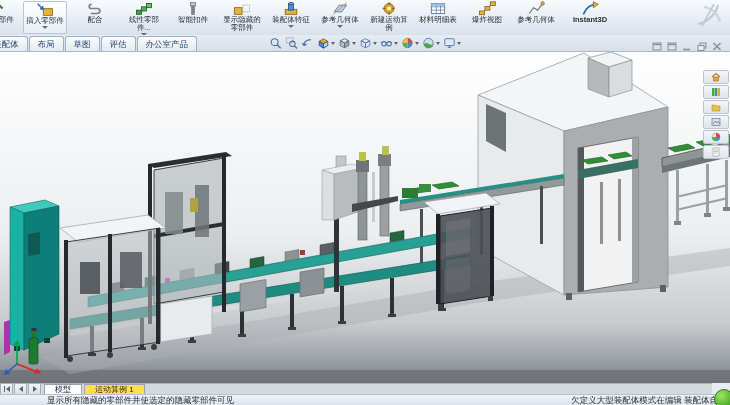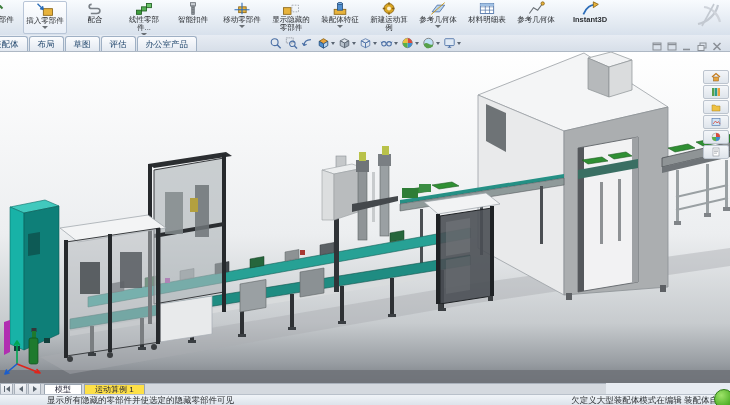--- a/index.html
+++ b/index.html
@@ -39,21 +39,21 @@
   .winctl svg{width:10px;height:9px;}
   
   .viewport{position:absolute;left:0;top:52px;width:730px;height:331px;overflow:hidden;}
   
   .taskpane{position:absolute;right:1px;top:18px;display:flex;flex-direction:column;gap:1px;}
   .tp-btn{width:24px;height:12px;background:linear-gradient(#f4f6f9,#dfe5ec);
     border:1px solid #bcc4cе;border:1px solid #bcc4ce;border-radius:2px;
     display:flex;align-items:center;justify-content:center;}
   .tp-btn svg{width:10px;height:10px;}
   
-  .modelbar{position:absolute;left:0;top:383px;width:606px;height:11px;
+  .modelbar{position:absolute;left:0;top:383px;width:712px;height:11px;
     background:#d4d9df;border-top:1px solid #aab2bc;display:flex;align-items:flex-end;}
   .nav-btn{width:11px;height:10px;background:linear-gradient(#f2f4f7,#dde2e8);
     border:1px solid #a7afb9;margin-right:1px;display:flex;align-items:center;justify-content:center;}
   .tri-l{width:0;height:0;border-top:3px solid transparent;border-bottom:3px solid transparent;border-right:4px solid #5c6670;}
   .tri-r{width:0;height:0;border-top:3px solid transparent;border-bottom:3px solid transparent;border-left:4px solid #5c6670;}
   .bar{width:1.5px;height:6px;background:#5c6670;margin-right:.5px;}
   .mtab{font-size:8px;color:#223;padding:0 10px;height:10px;line-height:10px;
     border:1px solid #9aa4b0;border-bottom:none;background:#fde047;margin-left:2px;}
   .mtab.active{background:#ffffff;}
   
@@ -118,76 +118,77 @@
             <rect x="8" y="2" width="6" height="4" fill="#c9ced4" stroke="#6a7076"></rect>
             <rect x="9.5" y="6" width="3" height="10" fill="#9aa0a6" stroke="#6a7076"></rect>
             <path d="M9.5,8 h3 M9.5,10 h3 M9.5,12 h3 M9.5,14 h3" stroke="#5a6066" stroke-width=".7"></path>
           </svg>
         </span>
       <span class="cm-label">智能扣件</span>
     </div>
     <div class="cm-item">
       <span class="cm-ico">
         <svg viewBox="0 0 22 18">
-            <rect x="7" y="7" width="9" height="7" fill="#e8b33c" stroke="#8a6414"></rect>
-            <path d="M2,10.5 h18 M11,2 v14" stroke="#2b6cb8" stroke-width="1.3" fill="none"></path>
-          </svg>
-        </span>
-      <span class="cm-label">移动零部件</span>
-      <span class="caret"></span>
-    </div>
-    <div class="cm-item">
-      <span class="cm-ico">
-        <svg viewBox="0 0 22 18">
             <rect x="2" y="8" width="9" height="8" fill="#e8b33c" stroke="#8a6414"></rect>
             <rect x="12" y="5" width="8" height="8" fill="none" stroke="#9aa0a8" stroke-dasharray="2 1.5"></rect>
           </svg>
         </span>
       <span class="cm-label">显示隐藏的零部件</span>
     </div>
     <div class="cm-item">
       <span class="cm-ico">
         <svg viewBox="0 0 22 18">
             <rect x="4" y="10" width="14" height="6" fill="#e8b33c" stroke="#8a6414"></rect>
             <rect x="8" y="3" width="6" height="8" fill="#4f8fd0" stroke="#27517e"></rect>
             <ellipse cx="11" cy="3" rx="3" ry="1.3" fill="#7fb3e8" stroke="#27517e"></ellipse>
           </svg>
         </span>
       <span class="cm-label">装配体特征</span>
       <span class="caret"></span>
     </div>
     <div class="cm-item">
       <span class="cm-ico">
         <svg viewBox="0 0 22 18">
+            <path d="M4,13 L10,5 L19,5 L13,13 Z" fill="#aecdEB" fill-opacity=".85" stroke="#4a6fa5"></path>
+            <path d="M3,16 L19,2" stroke="#c99a22" stroke-width="1.2"></path>
+          </svg>
+        </span>
+      <span class="cm-label">参考几何体</span>
+      <span class="caret"></span>
+    </div>
+    <div class="cm-item">
+      <span class="cm-ico">
+        <svg viewBox="0 0 22 18">
             <circle cx="11" cy="9" r="6" fill="#d9a522" stroke="#8a6414"></circle>
             <circle cx="11" cy="9" r="2.4" fill="#fdf2cf"></circle>
             <path d="M11,1.5 v3 M11,13.5 v3 M3.5,9 h3 M14.5,9 h3" stroke="#8a6414" stroke-width="1.6"></path>
           </svg>
         </span>
       <span class="cm-label">新建运动算例</span>
     </div>
     <div class="cm-item">
       <span class="cm-ico">
         <svg viewBox="0 0 22 18">
-            <path d="M4,13 L10,5 L19,5 L13,13 Z" fill="#aecdEB" fill-opacity=".85" stroke="#4a6fa5"></path>
-            <path d="M3,16 L19,2" stroke="#c99a22" stroke-width="1.2"></path>
-          </svg>
-        </span>
-      <span class="cm-label">参考几何体</span>
-      <span class="caret"></span>
-    </div>
-    <div class="cm-item">
-      <span class="cm-ico">
-        <svg viewBox="0 0 22 18">
             <rect x="3" y="3" width="16" height="12" fill="#ffffff" stroke="#4a6fa5"></rect>
             <path d="M3,7 h16 M3,11 h16 M9,3 v12 M14,3 v12" stroke="#4a6fa5" stroke-width=".8"></path>
             <rect x="3" y="3" width="16" height="3" fill="#9fc0e4"></rect>
           </svg>
         </span>
       <span class="cm-label">材料明细表</span>
+    </div>
+    <div class="cm-item">
+      <span class="cm-ico">
+        <svg viewBox="0 0 22 18">
+            <rect x="2" y="12" width="6" height="4.5" fill="#e8b33c" stroke="#8a6414"></rect>
+            <rect x="8.5" y="6.5" width="6" height="4.5" fill="#e8b33c" stroke="#8a6414"></rect>
+            <rect x="15" y="1" width="6" height="4.5" fill="#e8b33c" stroke="#8a6414"></rect>
+            <path d="M7,12.5 L9.5,10.5 M13.5,6.5 L16,4.5" stroke="#6a7076" stroke-width=".8"></path>
+          </svg>
+        </span>
+      <span class="cm-label">爆炸视图</span>
     </div>
     <div class="cm-item">
       <span class="cm-ico">
         <svg viewBox="0 0 22 18">
             <path d="M3,15 L8,8 L13,11 L19,3" stroke="#6a7076" stroke-width="1.3" fill="none"></path>
             <circle cx="19" cy="3" r="2" fill="#e8b33c" stroke="#8a6414"></circle>
           </svg>
         </span>
       <span class="cm-label">参考几何体</span>
     </div>

